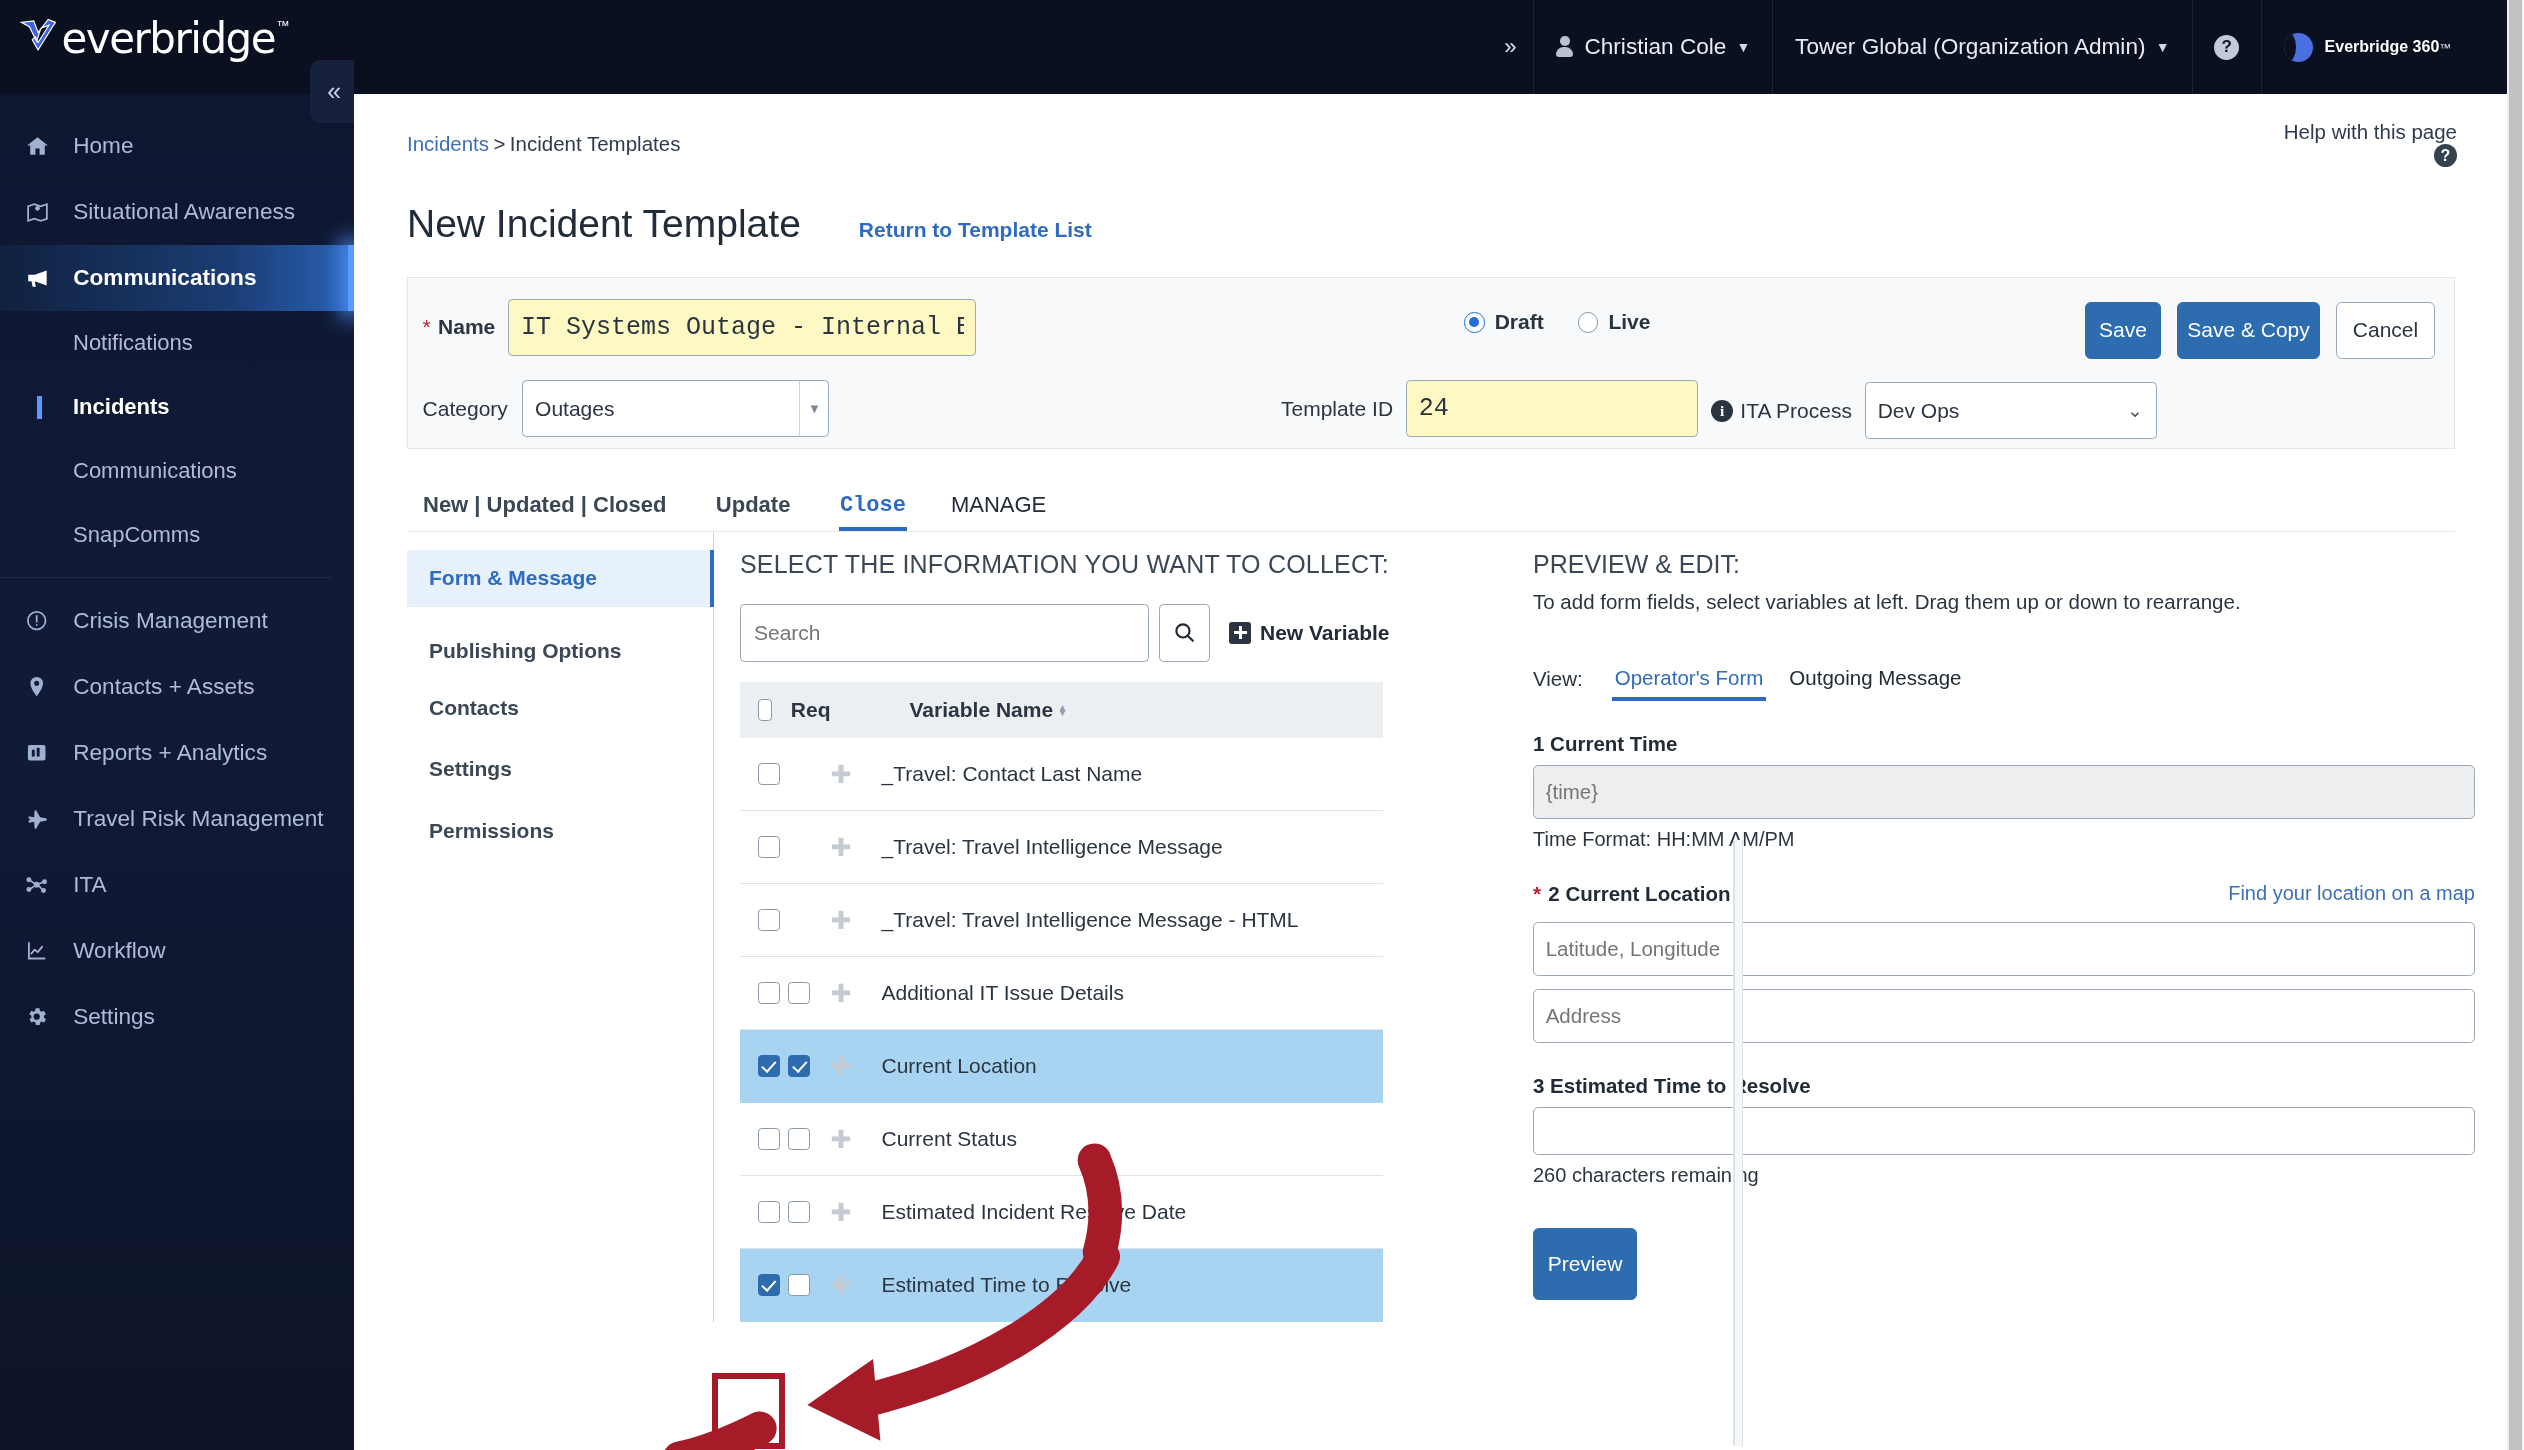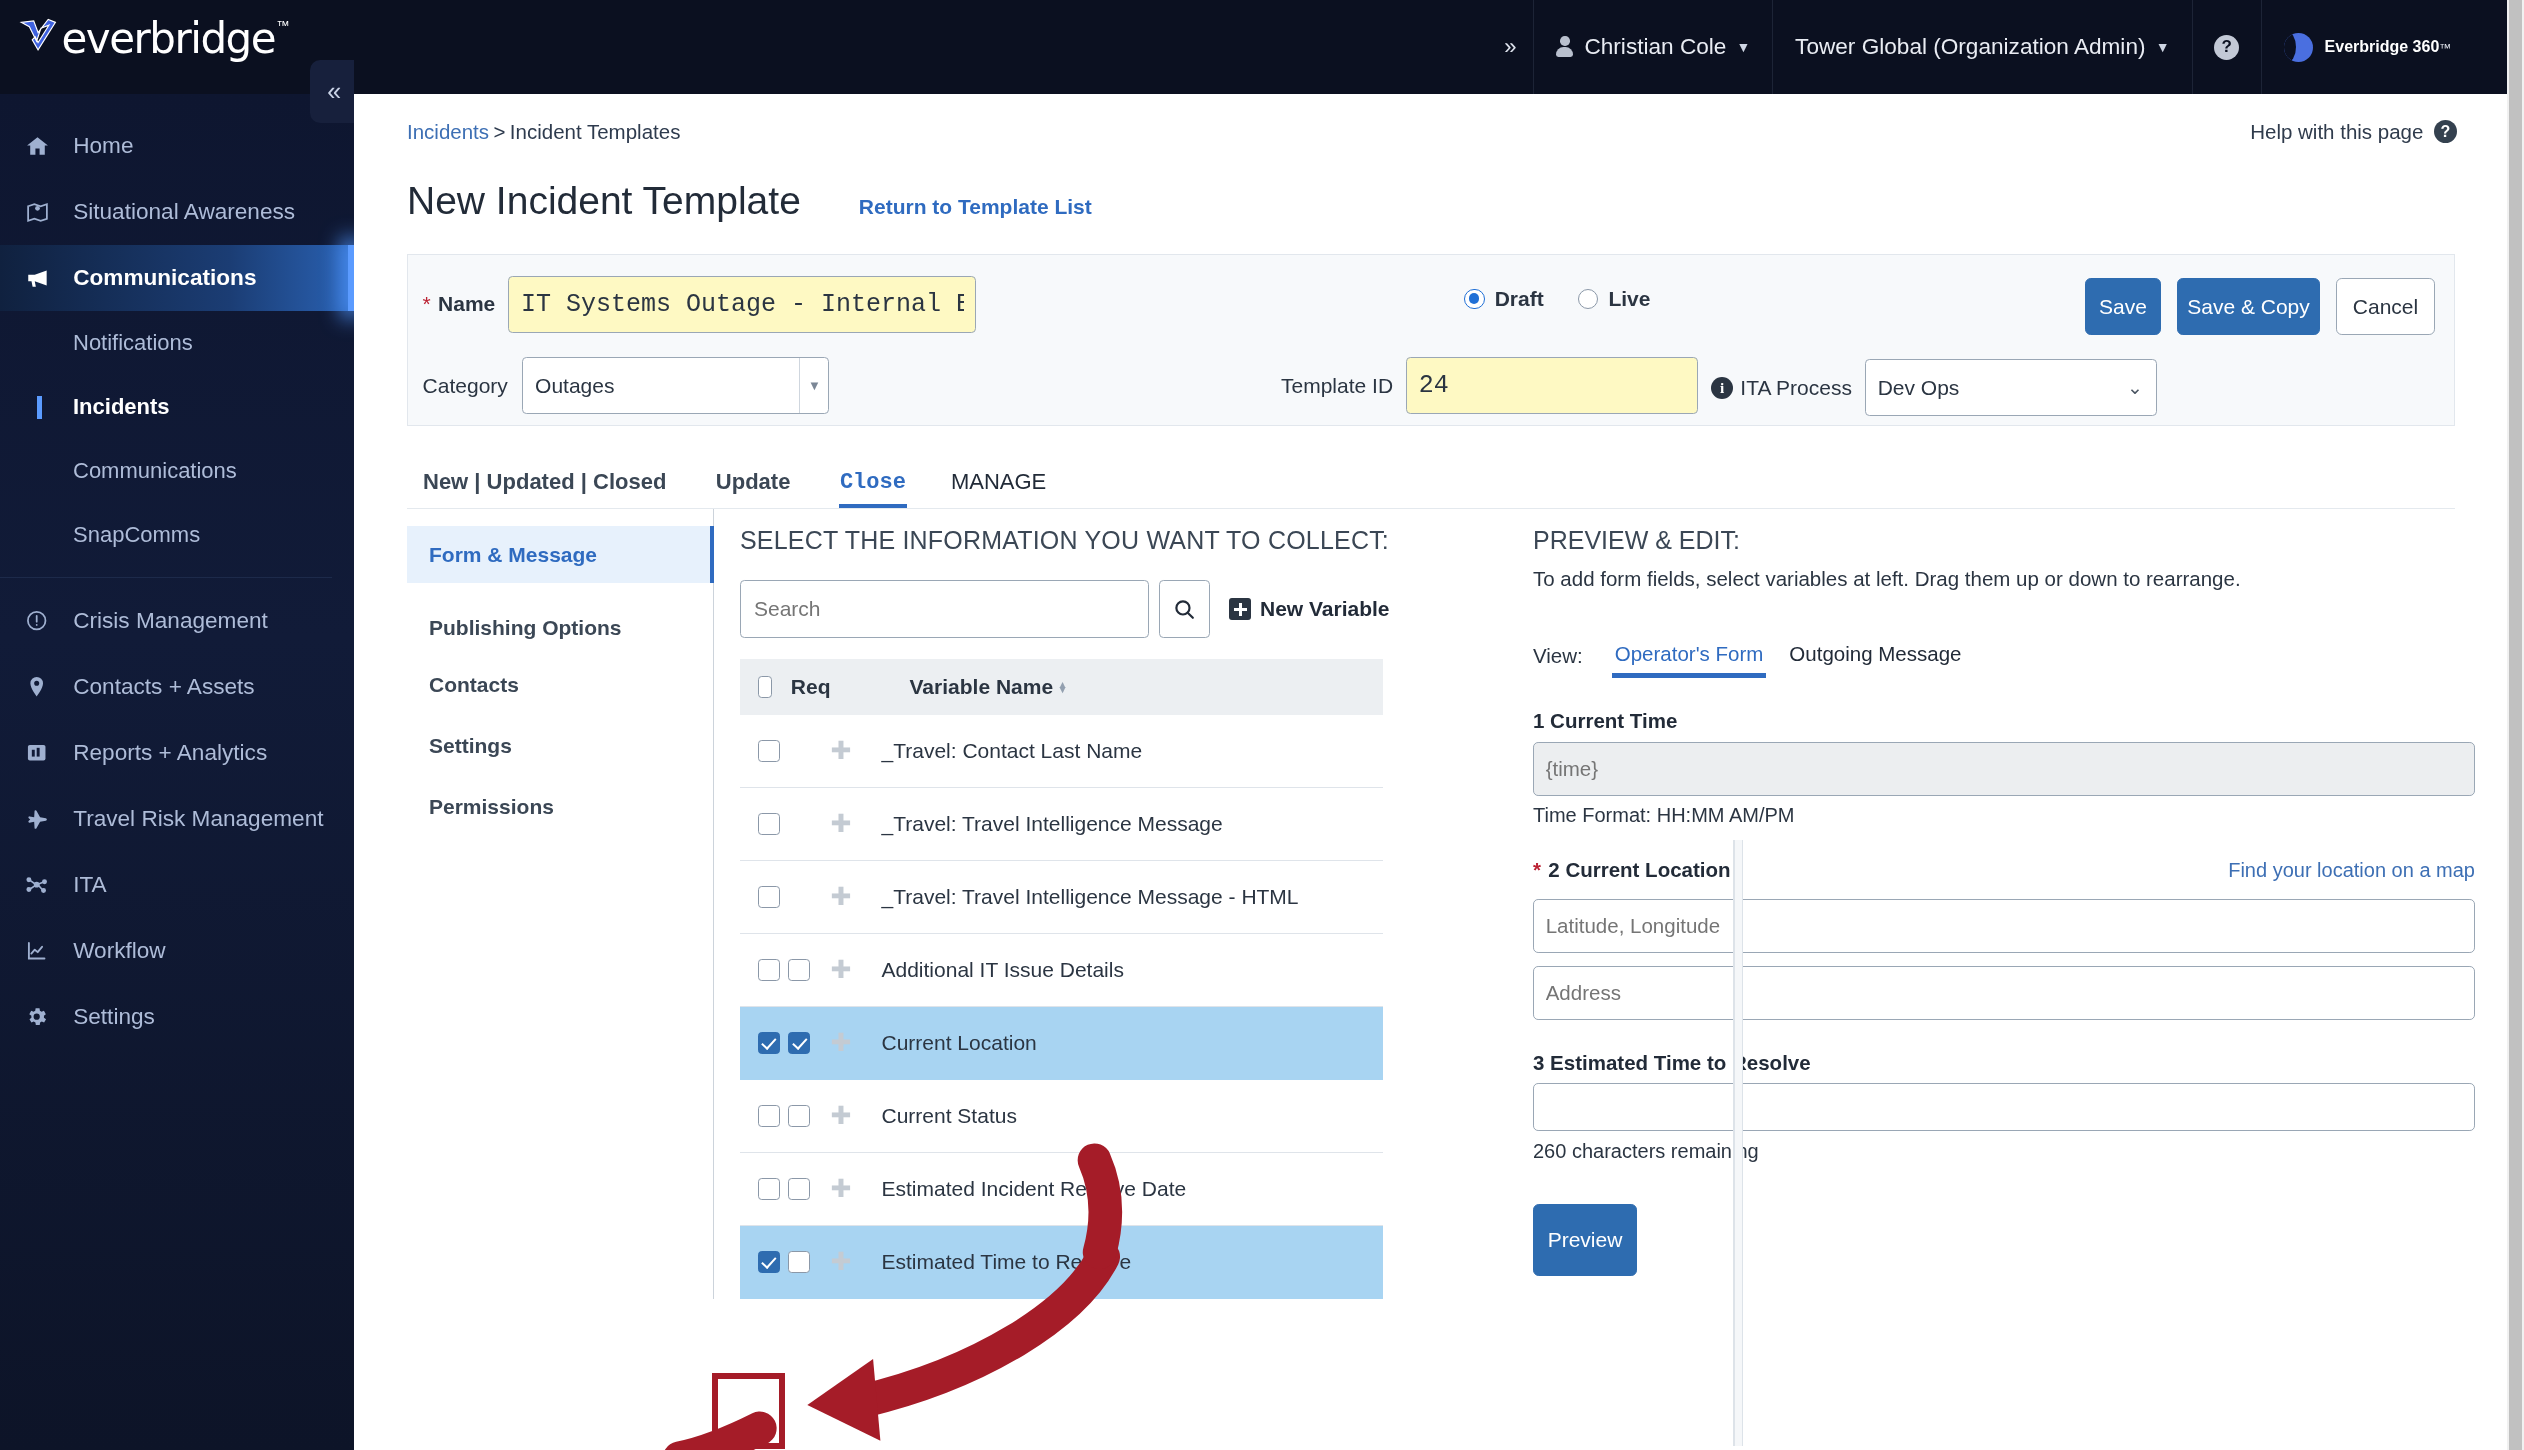--- a/index.html
+++ b/index.html
@@ -83,21 +83,21 @@
 
   
   .main {
     position: absolute; left: 354px; top: 94px; width: 2154px; height: 1357px;
     background: #ffffff; overflow: hidden;
   }
   .breadcrumb-row { display:flex; align-items:center; justify-content:space-between; padding: 26px 51px 0 53px; }
   .breadcrumb { font-size: 20.5px; color:#2e3b4e; }
   .breadcrumb a { color:#3d6fb4; text-decoration:none; }
   .bc-sep { color:#2e3b4e; margin: 0 4.4px; }
-  .help-page { display:flex; align-items:flex-start; font-size:20.5px; color:#2f3b4c; }
+  .help-page { display:flex; align-items:flex-end; font-size:20.5px; color:#2f3b4c;flex-direction:column; }
   .help-page .hc {
     width: 23.4px; height:23.4px; border-radius:50%; background:#34414f; color:#fff;
     display:flex; align-items:center; justify-content:center; font-size:16px; font-weight:bold; margin-left: 10.2px;
   }
 
   .title-row { display:flex; align-items:baseline; padding: 35px 0 0 53px; }
   .page-title { font-size: 39px; color:#222b38; font-weight: 400; }
   .return-link { font-size: 21px; color:#2f6bc0; font-weight:700; margin-left: 58px; text-decoration:none; }
 
   .form-card {

